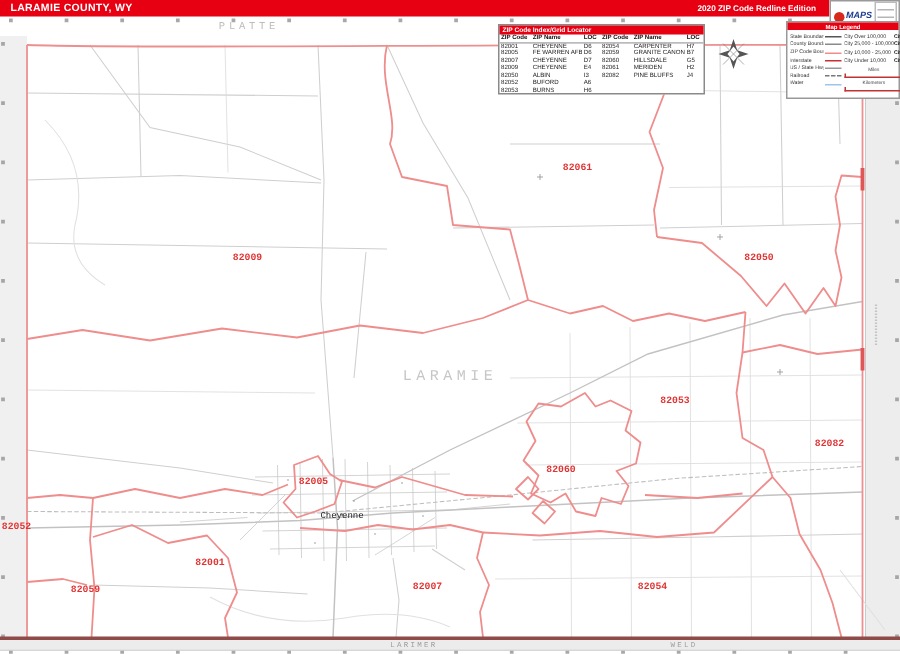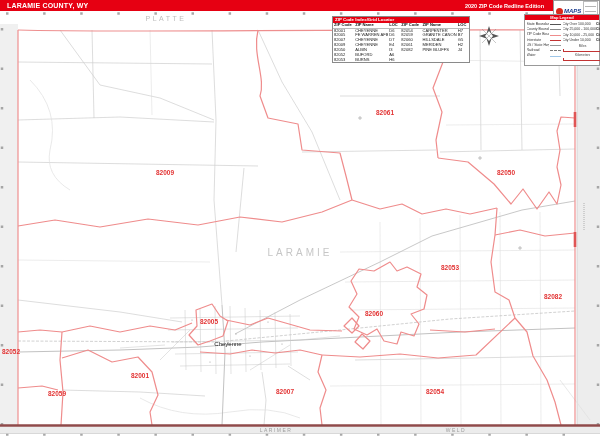--- a/index.html
+++ b/index.html
@@ -13,21 +13,21 @@
   .titlebar .t-right{color:#fff;font-size:5.5px;font-weight:bold;white-space:nowrap;margin-right:2px;}
   
   .logo{position:absolute;right:0;top:0;width:47px;height:22px;background:#fff;
         border:0.5px solid #999;box-sizing:border-box;display:flex;align-items:center;padding:1px;}
   .logo .globe{width:7px;height:7px;border-radius:50%;background:#d8291c;flex:none;margin:0 1px;}
   .logo .brand{color:#1a3c8f;font-weight:bold;font-style:italic;font-size:6px;}
   .logo .addr{margin-left:2px;flex:1;border:0.5px solid #bbb;height:16px;display:flex;
               flex-direction:column;justify-content:space-evenly;padding:1px;}
   .logo .addr i{display:block;height:1px;background:#b5b5b5;}
   
-  #labels{position:absolute;left:0;top:0;width:600px;height:348px;pointer-events:none;}
+  #labels{position:absolute;left:0;top:0;width:600px;height:348px;pointer-events:none;font-family:Liberation Mono, monospace;}
   .mlabel{position:absolute;transform:translate(-50%,-50%);white-space:nowrap;}
   .mlabel.zip{color:#e23333;font-weight:bold;font-size:6.5px;}
   .mlabel.county{color:#bdbdbd;font-size:7px;letter-spacing:2.5px;}
   .mlabel.county.lg{font-size:10px;letter-spacing:3px;color:#c6c6c6;}
   .mlabel.county.sm{font-size:5px;letter-spacing:1.5px;color:#9d9d9d;}
   .mlabel.city{color:#222;font-size:6px;}
   
   .idx{position:absolute;left:332px;top:16px;width:138px;background:#fff;
        border:0.6px solid #8a8a8a;box-sizing:border-box;}
   .idx .hdr{background:#e60012;color:#fff;font-size:4.4px;font-weight:bold;

